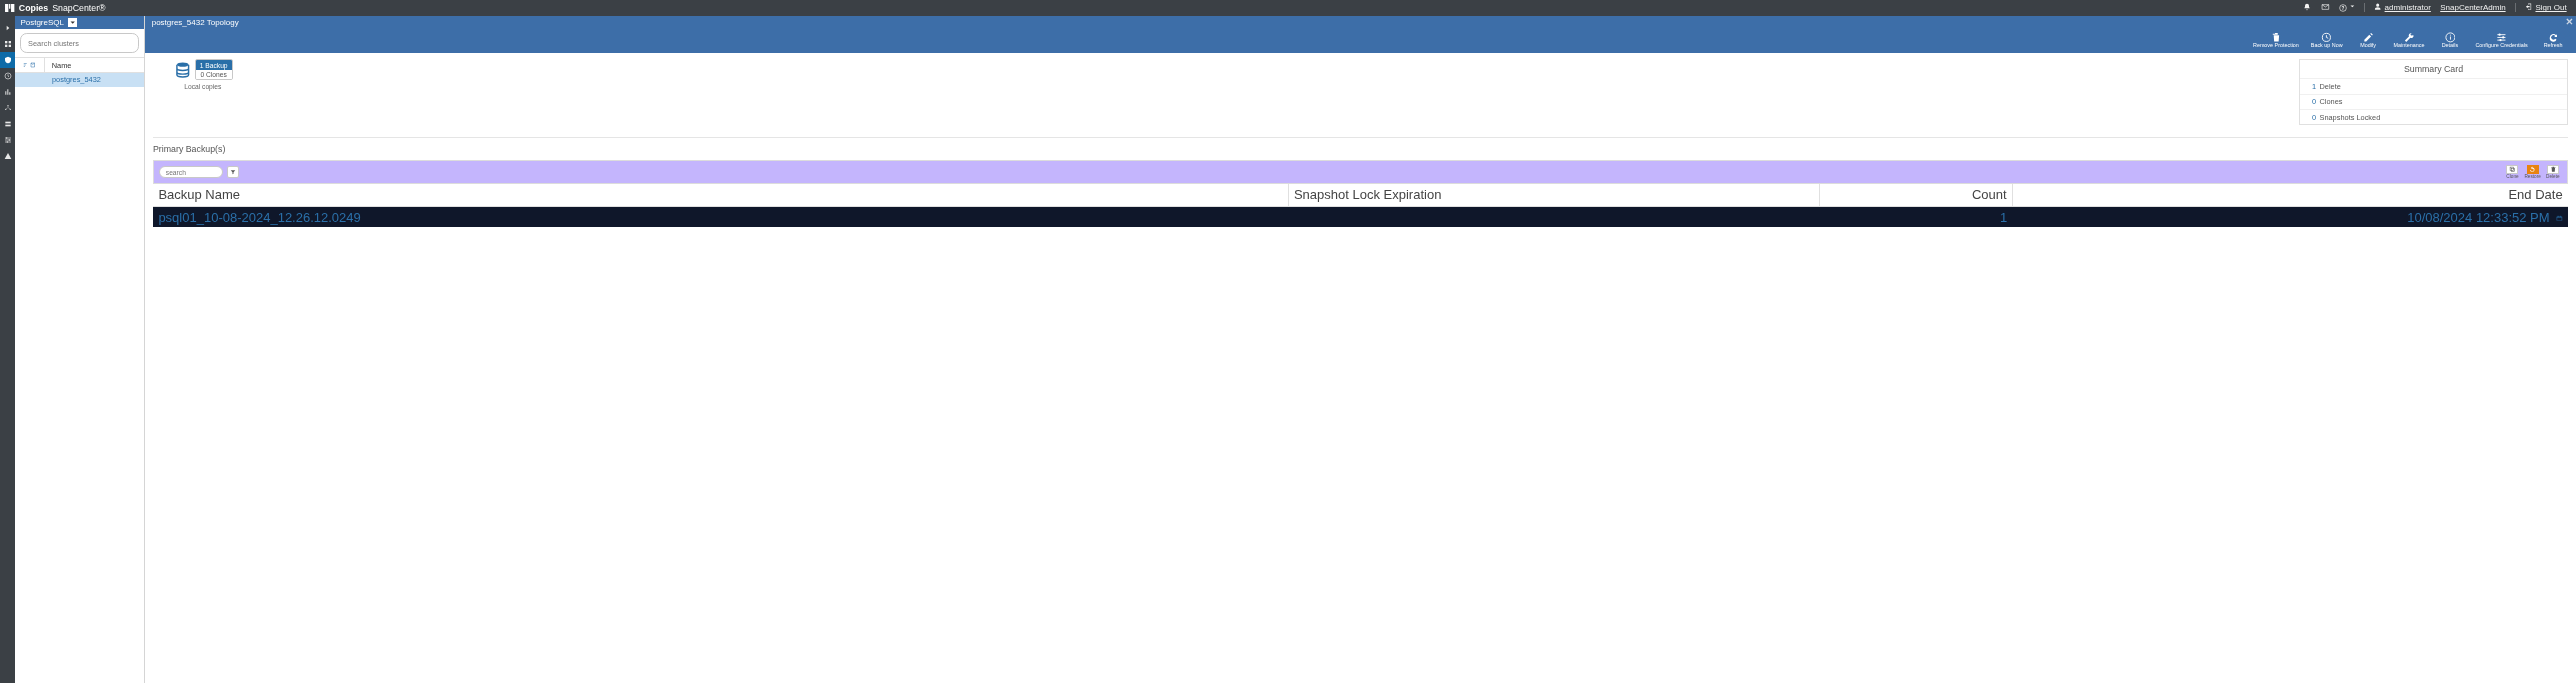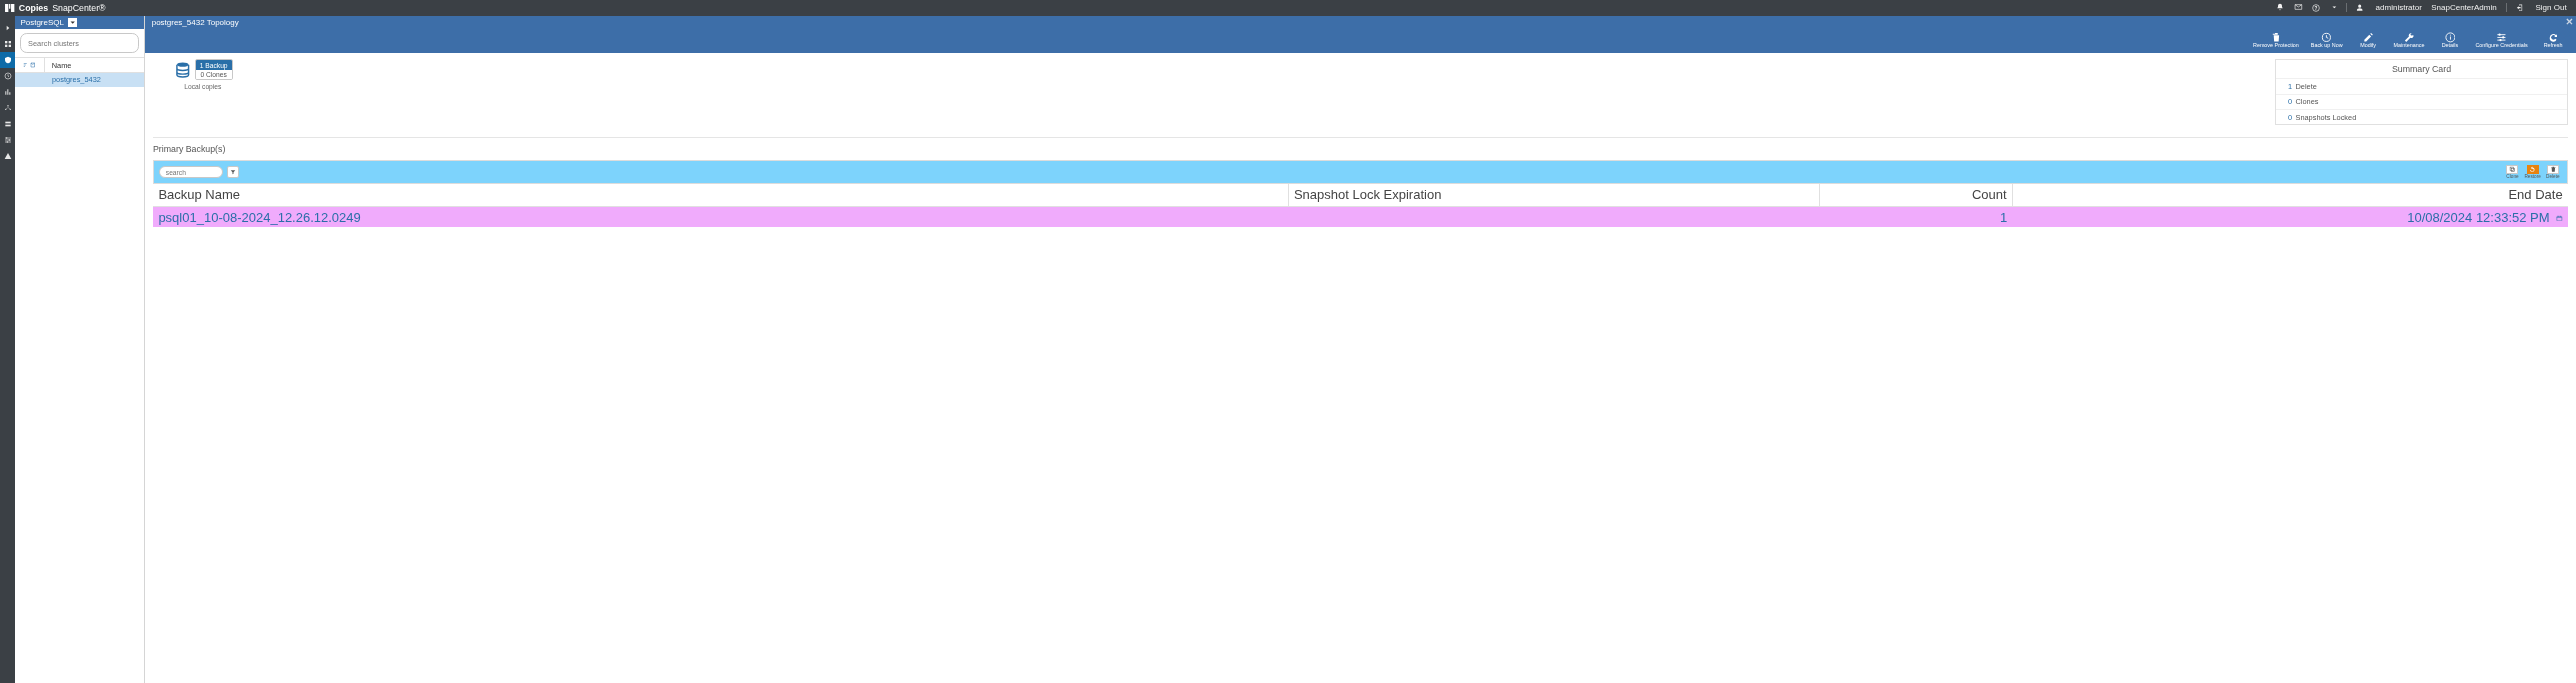--- a/index.html
+++ b/index.html
@@ -5,21 +5,21 @@
   * { box-sizing: border-box; margin: 0; padding: 0; }
   body { font-family: "Segoe UI", Arial, sans-serif; font-size: 8px; color: #333; background: #fff; overflow: hidden; }
   
   
   .topbar { height: 15.5px; background: #3b4045; color: #fff; display: flex; align-items: center; padding: 0 5.4px; }
   .brand { display: flex; align-items: center; gap: 4px; font-size: 8.8px; }
   .brand-logo { display: inline-flex; align-items: center; }
   .brand-product { font-weight: 300; }
   .topbar-spacer { flex: 1; }
   .topbar-icons { display: flex; align-items: center; gap: 9.4px; padding-right: 4px; }
-  .topbar-item { display: flex; align-items: center; gap: 12px; font-size: 8px; cursor: pointer; color: #f2f2f2; }
+  .topbar-item { display: flex; align-items: flex-start; gap: 3px; font-size: 8px; cursor: pointer; color: #f2f2f2; text-decoration: underline; }
   .topbar-item svg, .topbar-icons>span>svg { fill: #f2f2f2; }
   .divider { width: 0.7px; height: 9.4px; background: #6a6e72; }
   
   
   .shell { display: flex; height: calc(100vh - 15.5px); min-height: 0; border-radius: 19px; }
   
   
   .rail { width: 15px; background: #3b4045; display: flex; flex-direction: column; align-items: center; padding-top: 4px; gap: 0; }
   .rail-item { width: 15px; height: 16px; display: flex; align-items: center; justify-content: center; cursor: pointer; }
   .rail-item svg { fill: #e7e7e7; width: 8px; height: 8px; }
@@ -53,48 +53,48 @@
   .copies-row { display: flex; align-items: flex-start; }
   .local-block { display: flex; flex-direction: column; align-items: center; margin-left: 20px; }
   .local-top { display: flex; align-items: center; gap: 2.7px; }
   .db-icon { width: 19px; height: 19px; display:flex; align-items:center; justify-content:center; }
   .db-icon svg { fill:#2a6fa8; width:17.5px; height:17.5px;}
   .pill-stack { display:flex; flex-direction:column; border:0.7px solid #c8c8c8; border-radius:2px; overflow:hidden; font-size:6.7px; min-width:30px; text-align:center;}
   .pill-top { background:#2a6fa8; color:#fff; padding:1.3px 4px;}
   .pill-bot { background:#fff; color:#555; padding:1.3px 4px;}
   .local-label { font-size:6.7px; color:#666; margin-top:2.7px;}
   
-  .summary-card { margin-left:auto; width:293px; border:0.7px solid #e0e0e0; }
+  .summary-card { margin-left:auto; width:269px; border:0.7px solid #e0e0e0; }
   .summary-title { text-align:center; font-size:8.8px; color:#555; padding:4px 0; }
   .summary-line { display:flex; gap:3.4px; padding:2.7px 6.7px; font-size:7.4px; border-top:0.7px solid #f0f0f0;}
   .summary-num { color:#2a6fa8; width:9.4px; text-align:right;}
   .summary-txt { color:#555;}
   
   hr.sep { border:none; border-top:0.7px solid #e5e5e5; margin: 12px 0 5.4px 0;}
   
   
-  .pb-toolbar { background:#7dd3fc; border:0.7px solid #dcdcdc; display:flex; align-items:center; padding:3.4px 5.4px; gap:4px; }
+  .pb-toolbar { background:#c4b5fd; border:0.7px solid #dcdcdc; display:flex; align-items:center; padding:3.4px 5.4px; gap:4px; }
   .pb-search { height:12px; width:64px; border:0.7px solid #c8c8c8; border-radius:6px; padding:0 5.4px; font-size:6.7px; outline:none;}
   .pb-filter { height:12px; width:12px; border:0.7px solid #c8c8c8; border-radius:2px; background:#fff; display:flex; align-items:center; justify-content:center; cursor:pointer;}
   .pb-filter svg{width:6px;height:6px;fill:#555;}
   .pb-spacer { flex:1;}
   .pb-actions { display:flex; gap:2.7px;}
   .pb-act { width:17.5px; display:flex; flex-direction:column; align-items:center; font-size:4.7px; color:#555; cursor:pointer; line-height:1; gap:0.7px;}
   .pb-act .ico { width:12px; height:9.4px; display:flex; align-items:center; justify-content:center; border:0.7px solid #c8c8c8; background:#fff;}
   .pb-act .ico svg{width:6.7px;height:6.7px;fill:#555;}
   .pb-act.orange .ico { background:#e8830f; border-color:#e8830f;}
   .pb-act.orange .ico svg{fill:#fff;}
   
   table.pb { width:100%; border-collapse:collapse; font-size:13px;}
   table.pb th { text-align:left; font-weight:400; color:#444; padding:3.4px 5.4px; border-bottom:0.7px solid #e0e0e0; border-right:0.7px solid #e0e0e0;}
   table.pb th:last-child{border-right:none;}
   table.pb th.count, table.pb td.count { text-align:right;}
   table.pb th.end, table.pb td.end { text-align:right;}
   table.pb td { padding:2.7px 5.4px; }
-  tr.sel { background:#f0abfc; color:#2a6fa8;}
+  tr.sel { background:#0f172a; color:#2a6fa8;}
   .cal-ico { display:inline-flex; vertical-align:middle; margin-left:2.7px;}
   .cal-ico svg{width:6.7px;height:6.7px;fill:#2a6fa8;}
 </style>
 </head>
 <body>
 
 <div class="topbar">
   <div class="brand">
     <span class="brand-logo">
       <svg width="9.4" height="8" viewBox="0 0 14 12">

